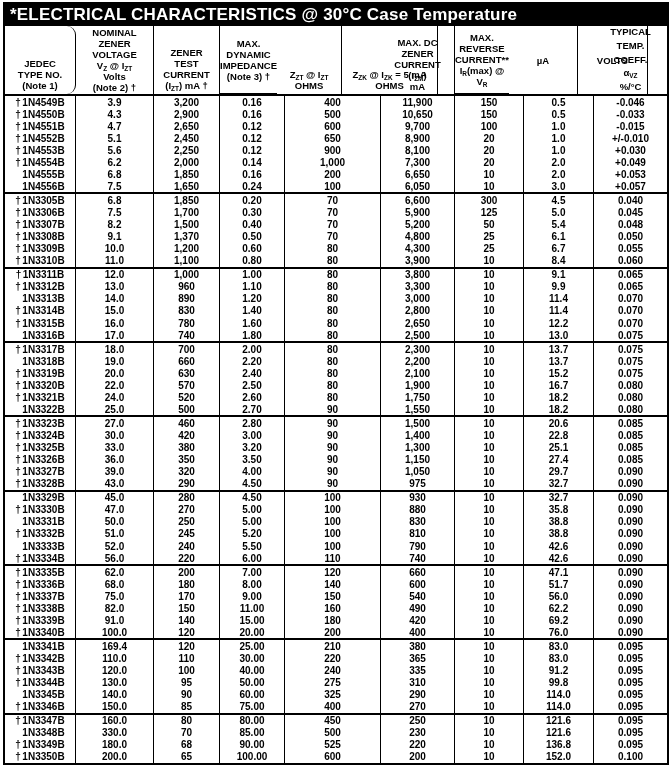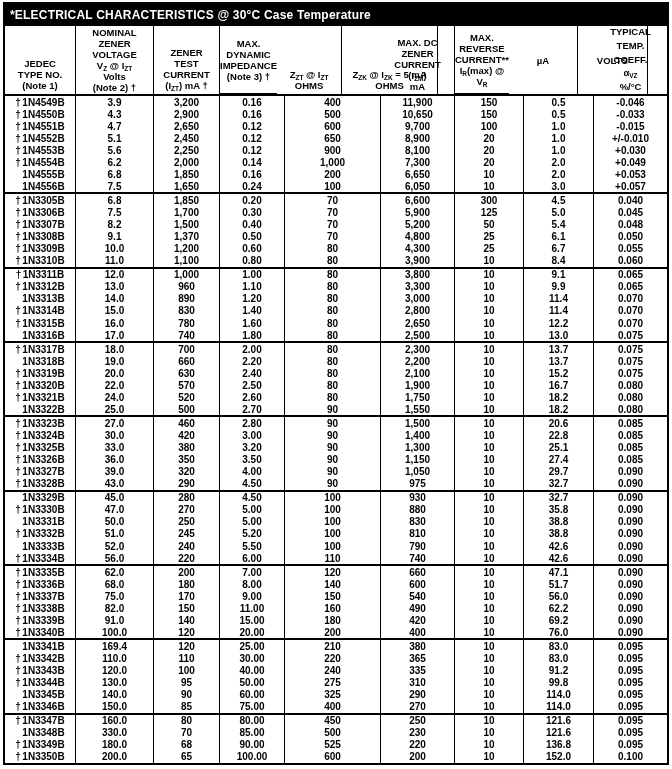--- a/index.html
+++ b/index.html
@@ -14,39 +14,39 @@
     position:absolute; left:3px; top:2px;
     width:666px; height:763px;
     border:2px solid var(--line,#000);
     display:flex; flex-direction:column;
     background:#fff;
   }
   .titlebar {
     flex:0 0 22px;
     background:var(--title-bg,#000);
     color:var(--title-fg,#fff);
-    font-size:12px;
+    font-size:17px;
     display:flex; align-items:center;
     padding-left:5px;
     letter-spacing:.2px;
     white-space:nowrap;
   }
   
   .thead {
     flex:0 0 70px;
     display:flex;
     border-bottom:2px solid var(--line,#000);
     font-size:9.5px; line-height:11px; text-align:center;
   }
   .hcell, .gtop {
     display:flex; flex-direction:column; align-items:center;
   }
   .hcell { border-right:1px solid var(--line,#000); }
   .hgroup { display:flex; flex-direction:row; }
-  .hc1 { width:71px; justify-content:flex-end; padding-bottom:3px; }
+  .hc1 { width:71px; justify-content:flex-end; padding-bottom:3px;border-radius:9px; }
   .hc2 { width:78px; justify-content:center; }
   .hc3 { width:66px; justify-content:flex-end; padding-bottom:3px; }
   .hg4 { width:161px; }
   .hg4 .gtop { flex:0 0 30px; border-bottom:1px solid var(--line,#000); justify-content:center; }
   .hg4 .gsub { flex:1; display:flex; }
   .hc4a { width:65px; justify-content:flex-end; padding-bottom:3px; }
   .hc4b { width:96px; justify-content:flex-end; padding-bottom:3px; }
   .hc5 { width:74px; justify-content:flex-end; padding-bottom:2px; }
   .hg6 { width:139px; }
   .hg6 .gtop { flex:0 0 52px; border-bottom:1px solid var(--line,#000); justify-content:center; }

